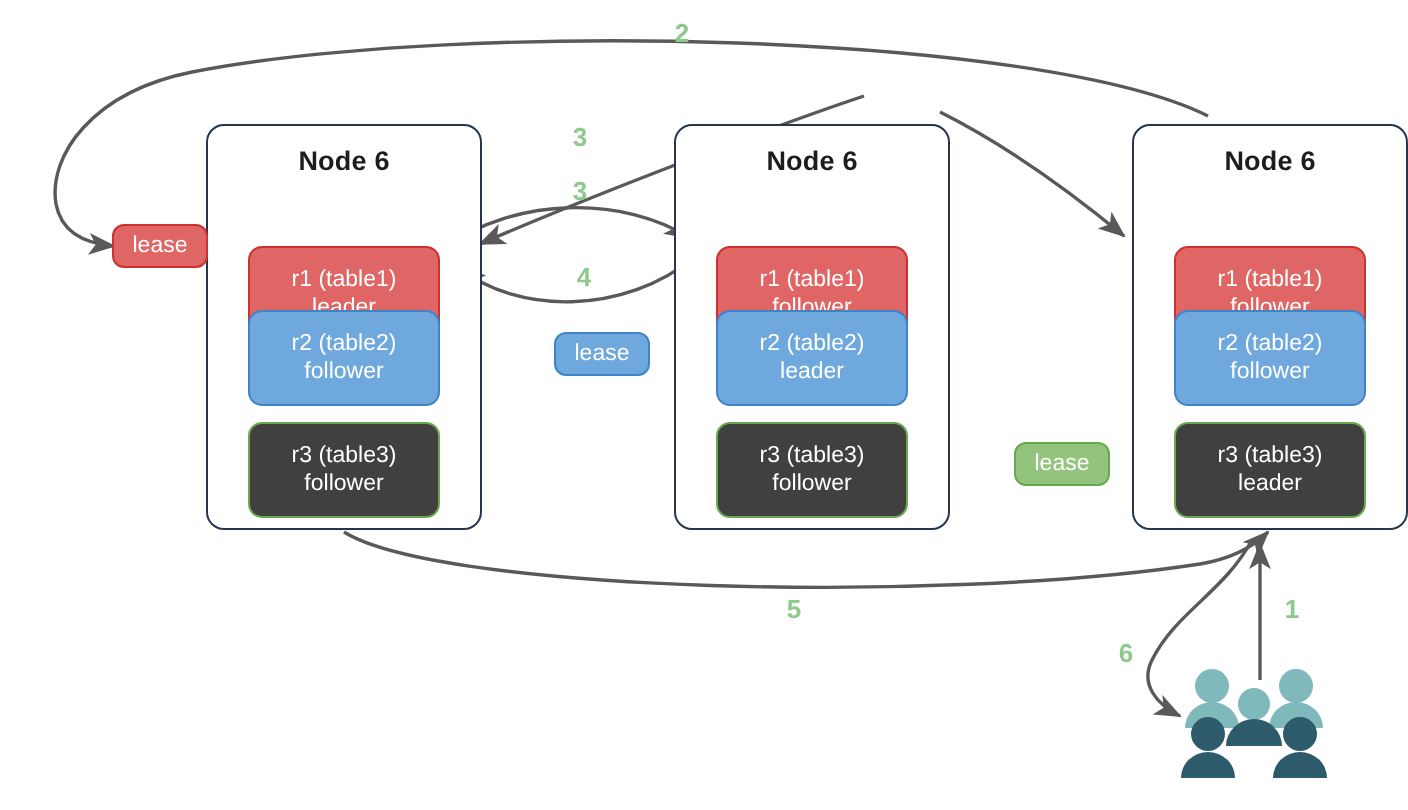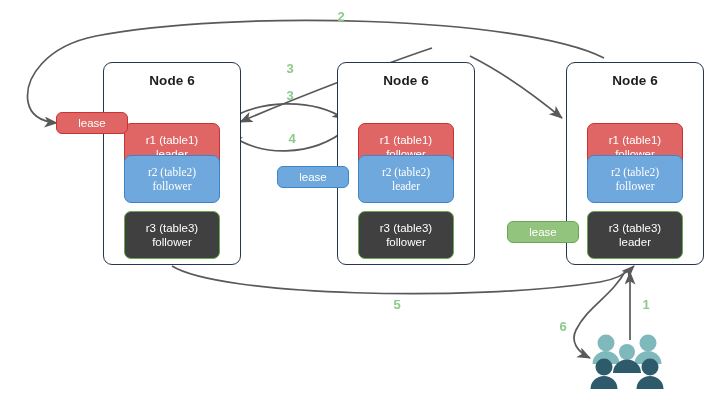--- a/index.html
+++ b/index.html
@@ -62,29 +62,28 @@
   }
   .replica .ln { display: block; }
   .rep-red {
     background: #e06666;
     border: 1.7px solid #cc3232;
     margin-top: 24px;
   }
   .rep-blue {
     background: #6fa8dc;
     border: 1.7px solid #3d85c6;
-    font-family: Liberation Serif, serif;
   }
   .rep-green {
     background: #404040;
     border: 1.7px solid #6aa84f;
   }
   .lease {
     position: absolute;
-    width: 72px;
+    width: 48px;
     height: 22px;
     border-radius: 6px;
     box-sizing: border-box;
     display: flex;
     align-items: center;
     justify-content: center;
     color: #ffffff;
     font-size: 11.5px;
   }
   .lease-red {

